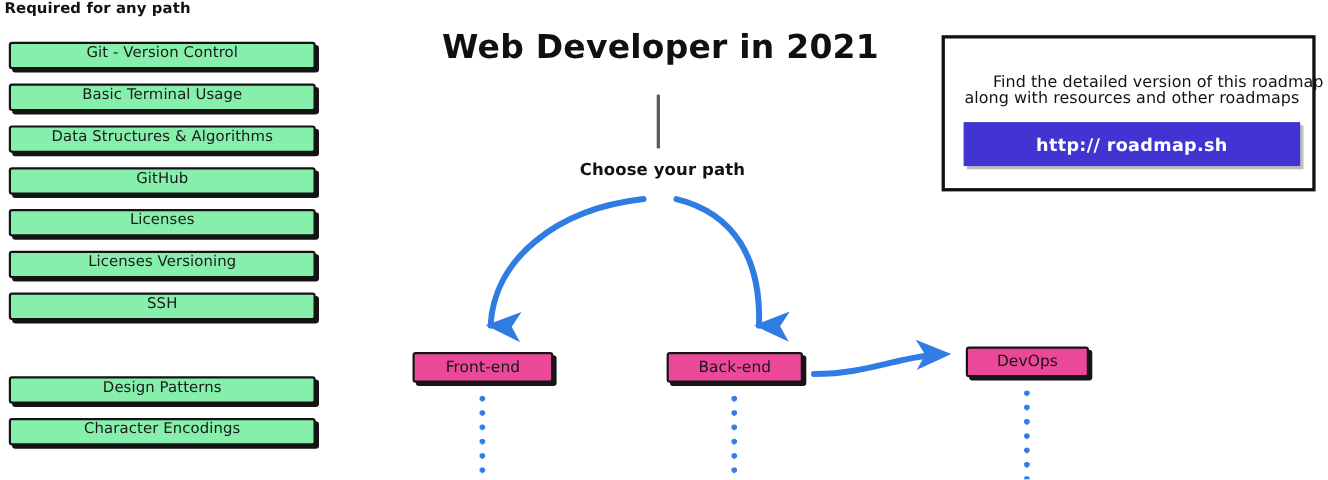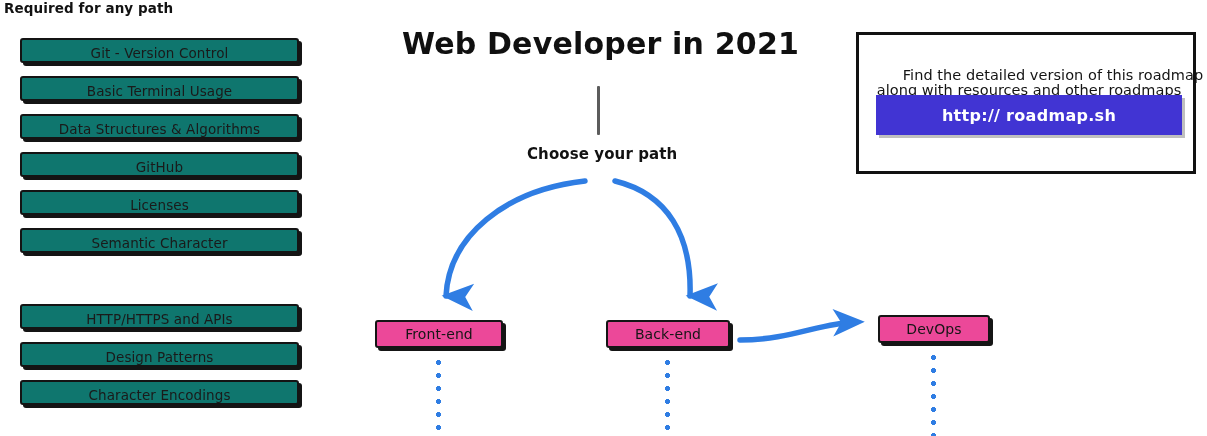--- a/index.html
+++ b/index.html
@@ -30,29 +30,29 @@
     left: 4px;
     top: 0px;
     font-size: 13.5px;
     font-weight: bold;
     color: #121212;
     letter-spacing: 0.1px;
     white-space: nowrap;
   }
   .req-item {
     position: absolute;
-    left: 20px;
+    left: 8px;
     width: 279px;
     height: 25px;
-    background: #0f766e;
+    background: #86efac;
     border: 2.5px solid #141414;
     border-radius: 3px;
     box-shadow: 3px 3px 0 #141414;
     display: flex;
-    align-items: flex-end;
+    align-items: flex-start;
     justify-content: center;
     box-sizing: border-box;
   }
   .req-item span {
     font-size: 13.5px;
     color: #1a1a1a;
     white-space: nowrap;
     letter-spacing: 0.1px;
   }
 
@@ -160,21 +160,21 @@
     font-size: 14.5px;
     color: #141414;
     letter-spacing: 0.05px;
     white-space: nowrap;
   }
   #roadmap-card-line1 { top: 32px; margin-left: 24px; }
   #roadmap-card-line2 { top: 47px; }
   #roadmap-link-button {
     position: absolute;
     left: 17px;
-    top: 60px;
+    top: 76px;
     width: 306px;
     height: 40px;
     background: #4134d3;
     display: flex;
     align-items: center;
     justify-content: center;
     box-shadow: 3px 3px 0 rgba(0,0,0,0.25);
   }
   #roadmap-link-button span {
     font-size: 16px;
@@ -199,24 +199,24 @@
   <div class="req-item" style="top:114px">
     <span>Data Structures &amp; Algorithms</span>
   </div>
   <div class="req-item" style="top:152px">
     <span>GitHub</span>
   </div>
   <div class="req-item" style="top:190px">
     <span>Licenses</span>
   </div>
   <div class="req-item" style="top:228px">
-    <span>Semantic Character</span>
-  </div>
-  <div class="req-item" style="top:304px">
-    <span>HTTP/HTTPS and APIs</span>
+    <span>Licenses Versioning</span>
+  </div>
+  <div class="req-item" style="top:266px">
+    <span>SSH</span>
   </div>
   <div class="req-item" style="top:342px">
     <span>Design Patterns</span>
   </div>
   <div class="req-item" style="top:380px">
     <span>Character Encodings</span>
   </div>
 </div>
 
 <div id="roadmap-title">

